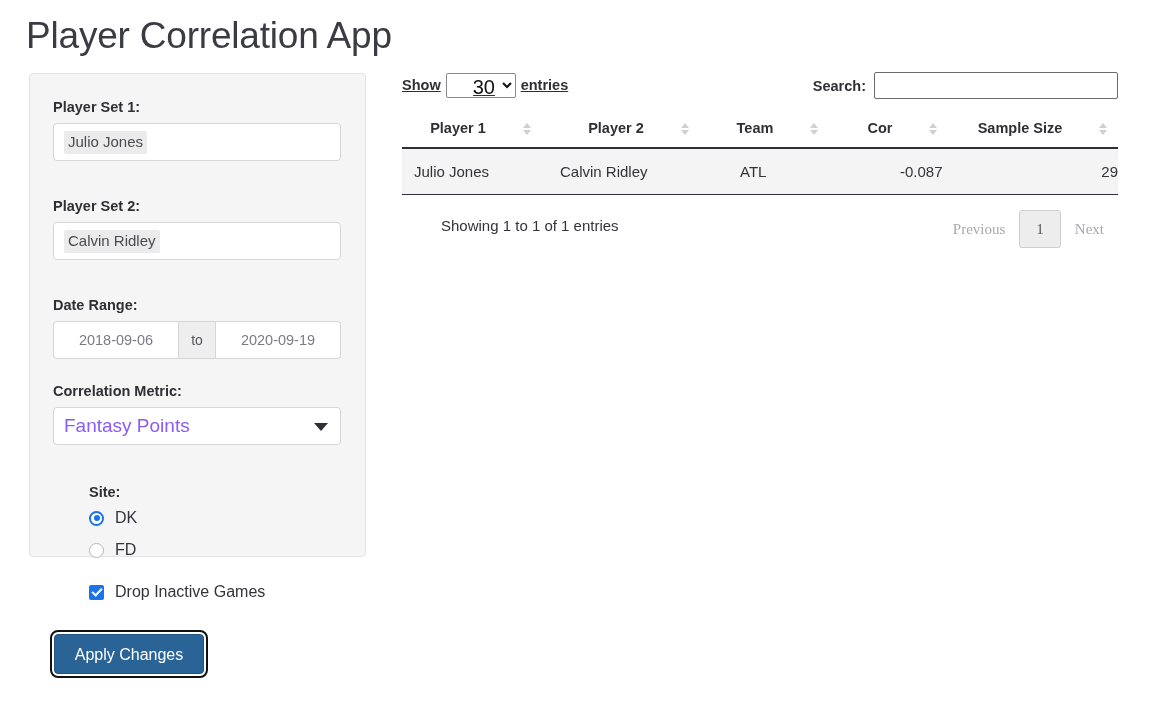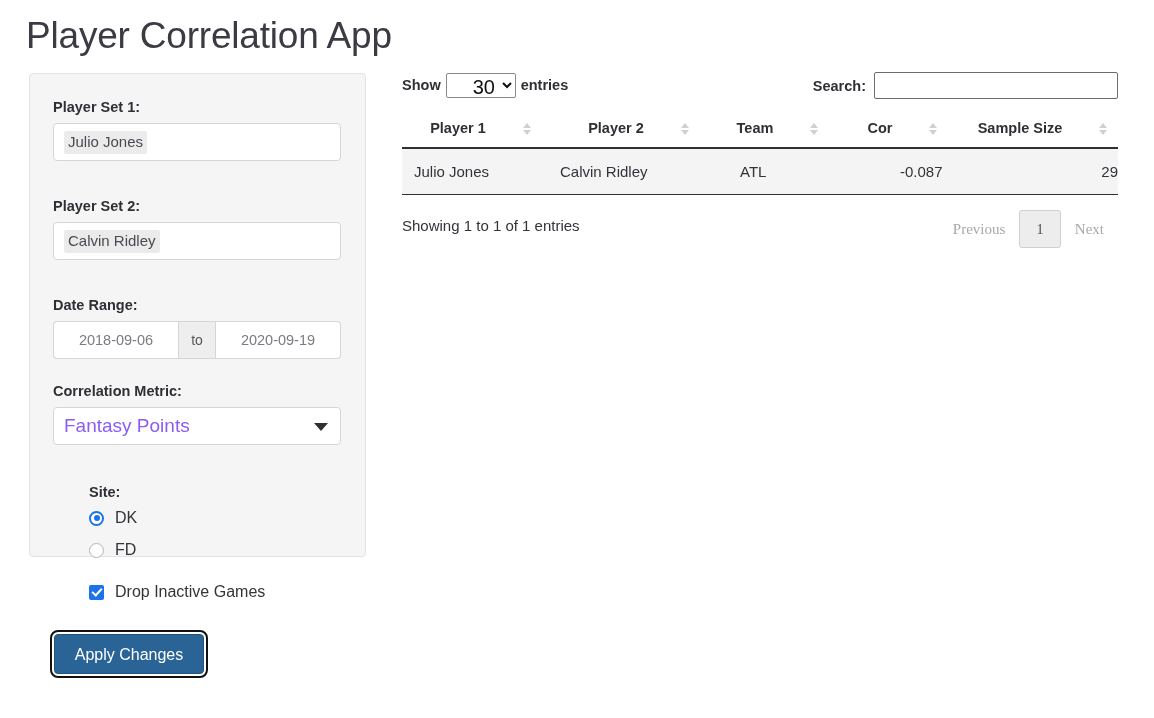--- a/index.html
+++ b/index.html
@@ -216,20 +216,21 @@
   #length-control {
     position: absolute;
     left: 0; top: 0;
     font-size: 14.5px;
     font-weight: bold;
     color: #2f2f35;
     display: flex;
     align-items: center;
     height: 30px;
     white-space: nowrap;
+    text-decoration: underline;
   }
   #length-select {
     font-family: "Liberation Sans", sans-serif;
     font-size: 20px;
     color: #111111;
     border: 1px solid #8a8a8a;
     border-radius: 2px;
     background: #ffffff;
     height: 25px;
     padding: 1px 3px 1px 22px;
@@ -313,20 +314,21 @@
   .col-team { width: 120px; }
   .col-cor { width: 130px; }
   .col-ss  { width: 150px; }
   td.align-left  { text-align: left; }
   td.align-right { text-align: right; padding-right: 4px; }
 
   #table-footer {
     position: relative;
     margin-top: 15px;
     height: 42px;
+    margin-left: 39px;
   }
   #table-info {
     position: absolute;
     left: 0; top: 7px;
     font-size: 15px;
     color: #33333a;
     white-space: nowrap;
   }
   #pagination {
     position: absolute;

